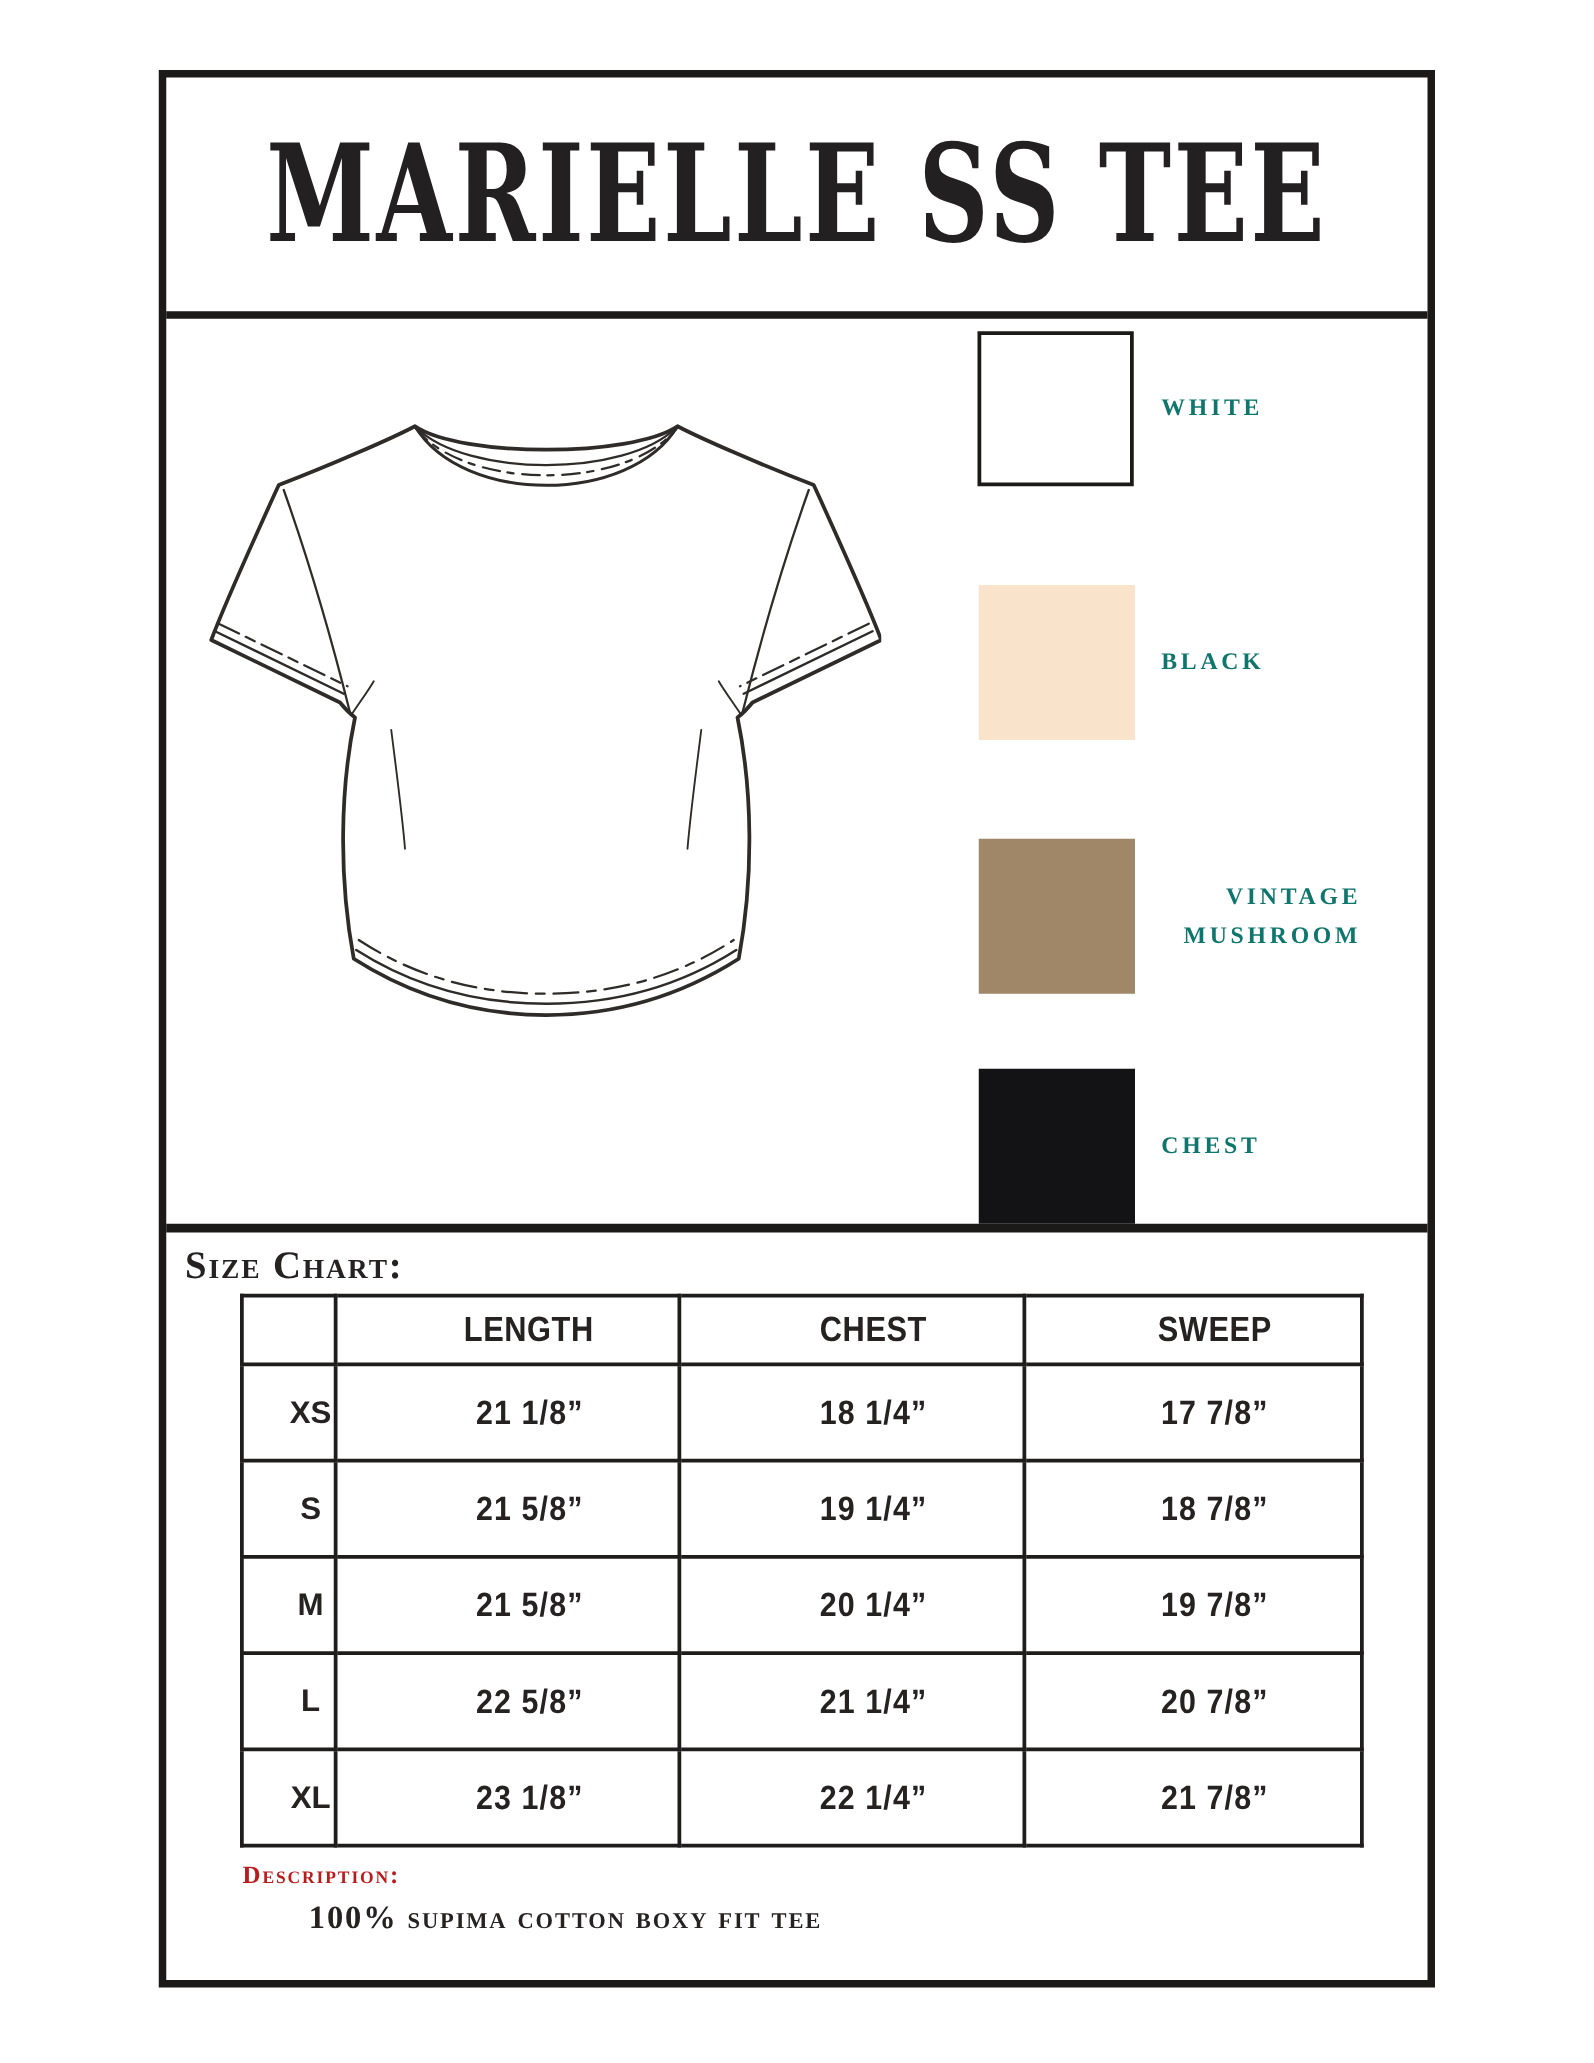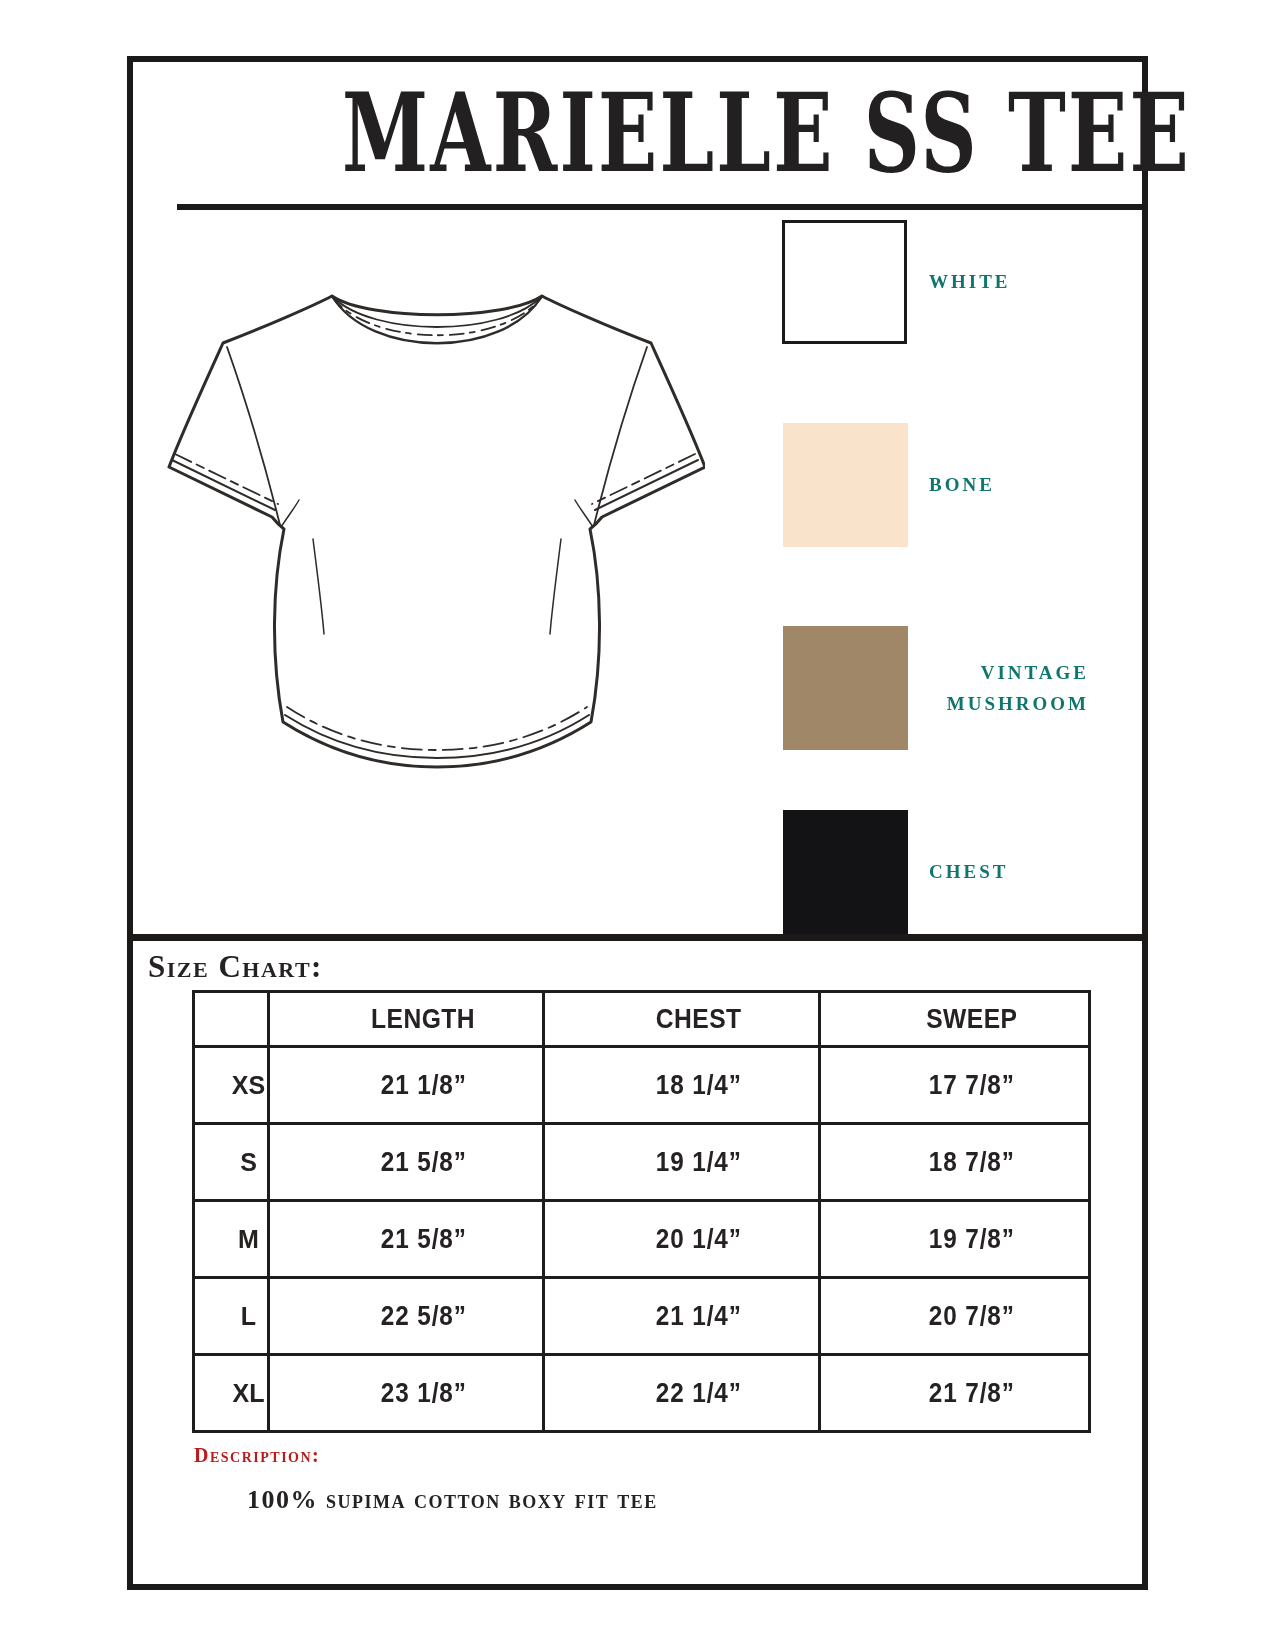--- a/index.html
+++ b/index.html
@@ -7,22 +7,22 @@
   .page {
     position:relative; width:1275px; height:1650px; background:#ffffff;
     font-family:"Liberation Serif", serif; color:#231f20; overflow:hidden;
   }
   .frame {
     position:absolute; left:127px; top:56px; width:1021px; height:1534px;
     border:6px solid #1c1a19; background:#ffffff;
   }
   
   .section-title {
-    height:148px; border-bottom:6px solid #1c1a19;
-    display:flex; align-items:center; margin-left:44px;
+    height:193px; border-bottom:6px solid #1c1a19;
+    display:flex; align-items:center; justify-content:center;
   }
   .product-title {
     font-family:"DejaVu Serif", serif; font-weight:700;
     font-size:108px; letter-spacing:3px; color:#232021; white-space:nowrap;
     transform:scaleX(0.72); transform-origin:50% 50%; line-height:1;
   }
   
   .section-image { position:relative; height:731px; border-bottom:7px solid #1c1a19; }
   .tee-svg { position:absolute; left:32px; top:77px; width:540px; height:490px; }
   .swatch { position:absolute; width:125px; height:124px; }
@@ -59,21 +59,21 @@
   .num { display:inline-block; font-weight:700; font-size:27px; letter-spacing:1px;
          transform:scaleX(.9); transform-origin:50% 50%; }
   .sizelbl { display:inline-block; font-weight:700; font-size:25px; }
   
   .description { position:absolute; left:61px; top:503px; }
   .desc-heading {
     font-variant:small-caps; font-weight:700; font-size:20px;
     letter-spacing:1.5px; color:#b91c1c;
   }
   .desc-text {
-    margin-left:53px; margin-top:18px;
+    margin-left:53px; margin-top:7px;
     font-variant:small-caps; font-weight:700; font-size:26px;
     letter-spacing:1.5px; color:#262222;
   }
 </style>
 </head>
 <body>
 
 <div class="page">
   <div class="frame">
 
@@ -124,21 +124,21 @@
           <path stroke-width="1.5" d="M428,240 C420,228 414,220 410,213"></path>
         </g>
       </svg>
 
       <div class="swatch outlined" style="left: 649px; top: 10px; background: rgb(255, 255, 255);"></div>
       <div class="swatch" style="left: 650px; top: 213px; background: rgb(250, 227, 203);"></div>
       <div class="swatch" style="left: 650px; top: 416px; background: rgb(160, 135, 103);"></div>
       <div class="swatch" style="left: 650px; top: 600px; background: rgb(19, 19, 21);"></div>
 
       <div class="swatch-label" style="top:10px;">WHITE</div>
-      <div class="swatch-label" style="top:213px;">BONE</div>
+      <div class="swatch-label" style="top:213px;">BLACK</div>
       <div class="swatch-label" style="top:416px; width:160px;text-align:right;">VINTAGE MUSHROOM</div>
       <div class="swatch-label" style="top:600px;">CHEST</div>
     </div>
 
     <div class="section-chart">
       <div class="chart-heading">Size Chart:</div>
 
       <table class="size-table">
         <colgroup>
           <col class="col-size">

